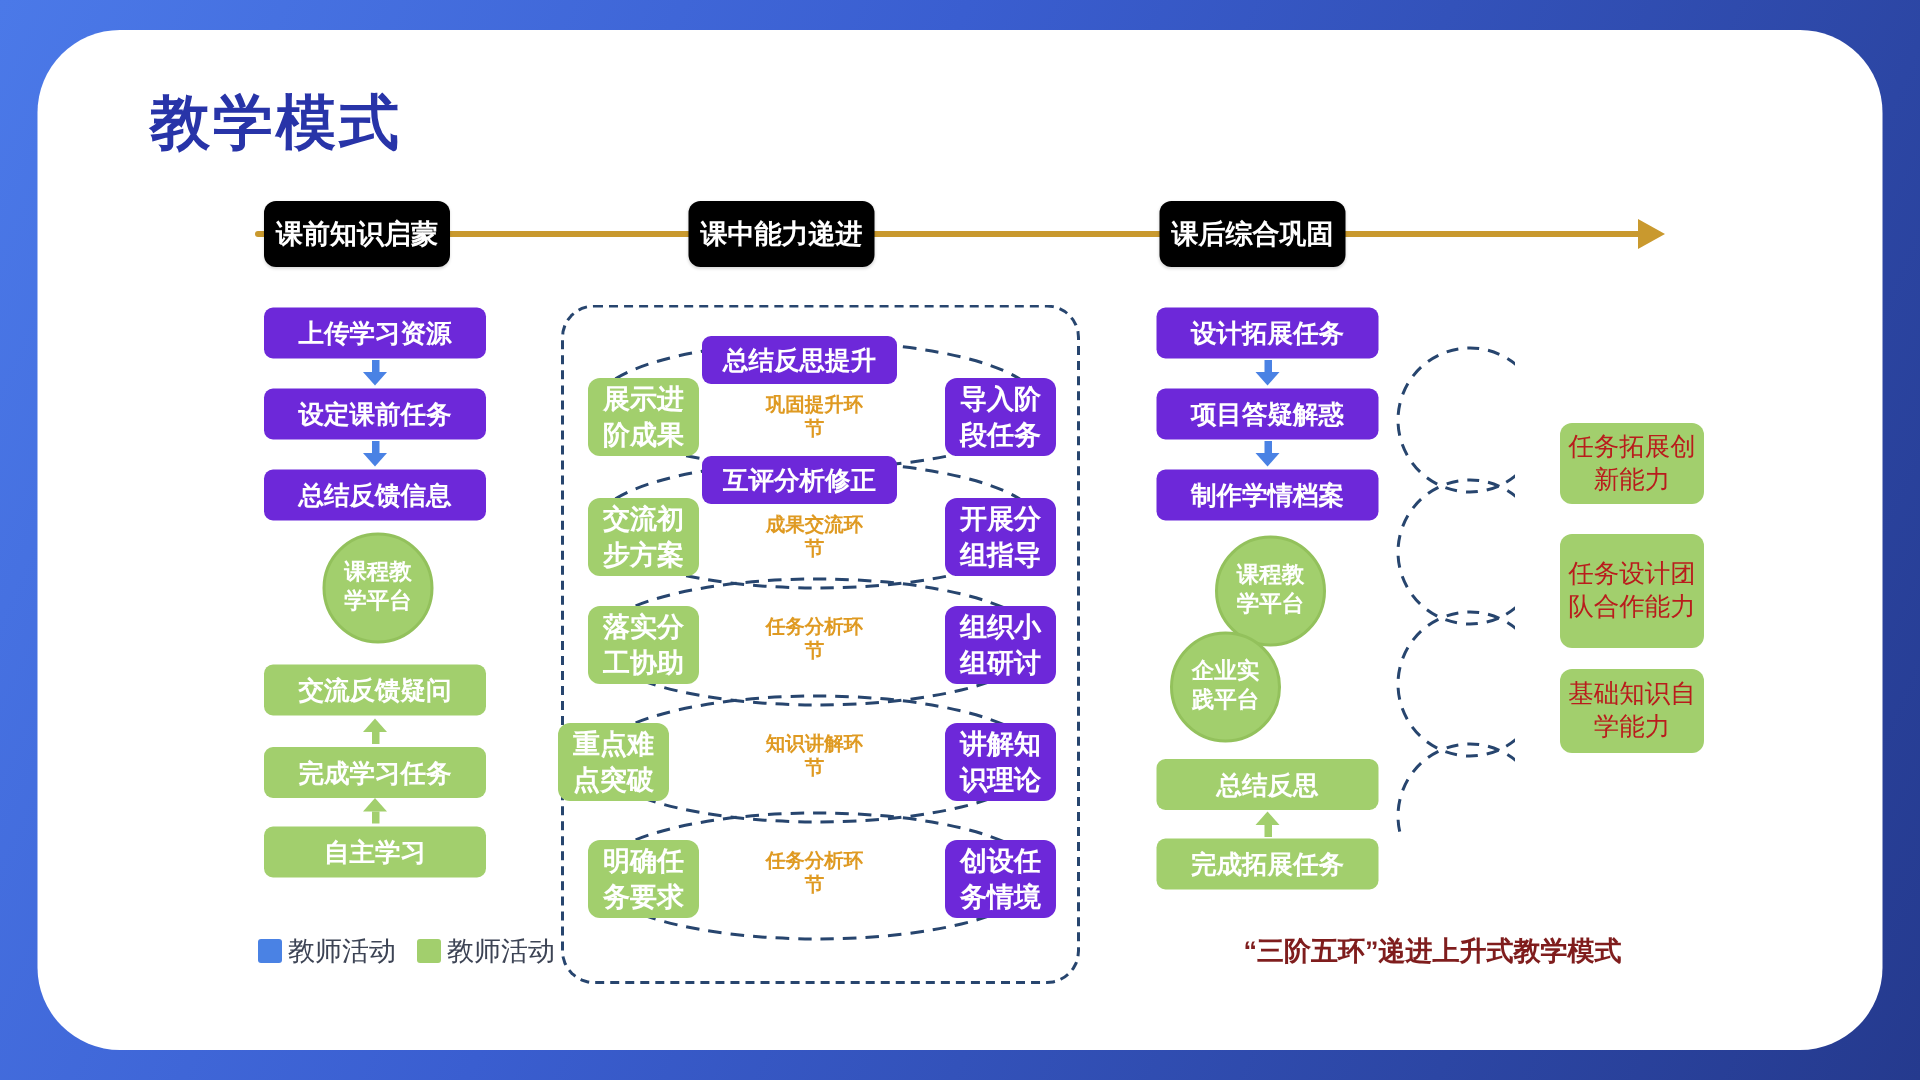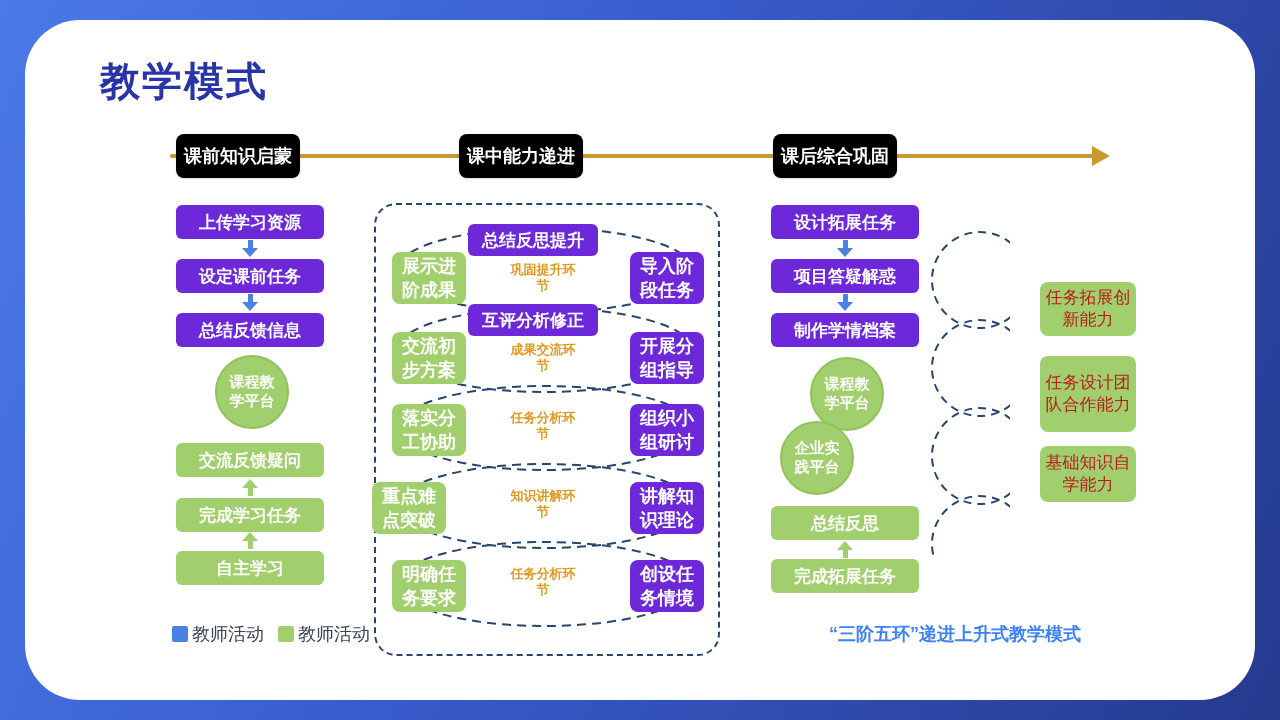--- a/index.html
+++ b/index.html
@@ -37,21 +37,21 @@
   .phase{width:72px;text-align:center;font-size:13px;font-weight:bold;color:#df9a22;line-height:1.25;z-index:2;}
   svg.overlay{pointer-events:none;}
   
   .cap{width:86px;background:#a2cf6d;border-radius:8px;color:#b91c1c;font-size:17px;font-weight:normal;
     display:flex;align-items:center;justify-content:center;text-align:center;line-height:1.3;padding:0 5px;box-sizing:content-box;}
   
   .legend{left:172px;top:622px;display:flex;align-items:center;gap:4px;font-size:18px;color:#3c4354;}
   .sq{width:16px;height:16px;border-radius:2px;display:inline-block;margin-right:4px;}
   .sq-blue{background:#4a82e4;} .sq-green{background:#a2cf6d;}
   .legend .item{display:flex;align-items:center;margin-right:10px;font-family:Liberation Mono, monospace;}
-  .caption{left:790px;top:622px;width:330px;text-align:center;font-size:18px;font-weight:bold;color:#3b82f6;}
+  .caption{left:790px;top:622px;width:330px;text-align:center;font-size:18px;font-weight:bold;color:#7f1d1d;}
 </style>
 </head>
 <body>
 
 <div class="card"></div>
 
 <div class="abs title">教学模式</div>
 
 <div class="abs tl-line"></div>
 <div class="abs tl-head"></div>

